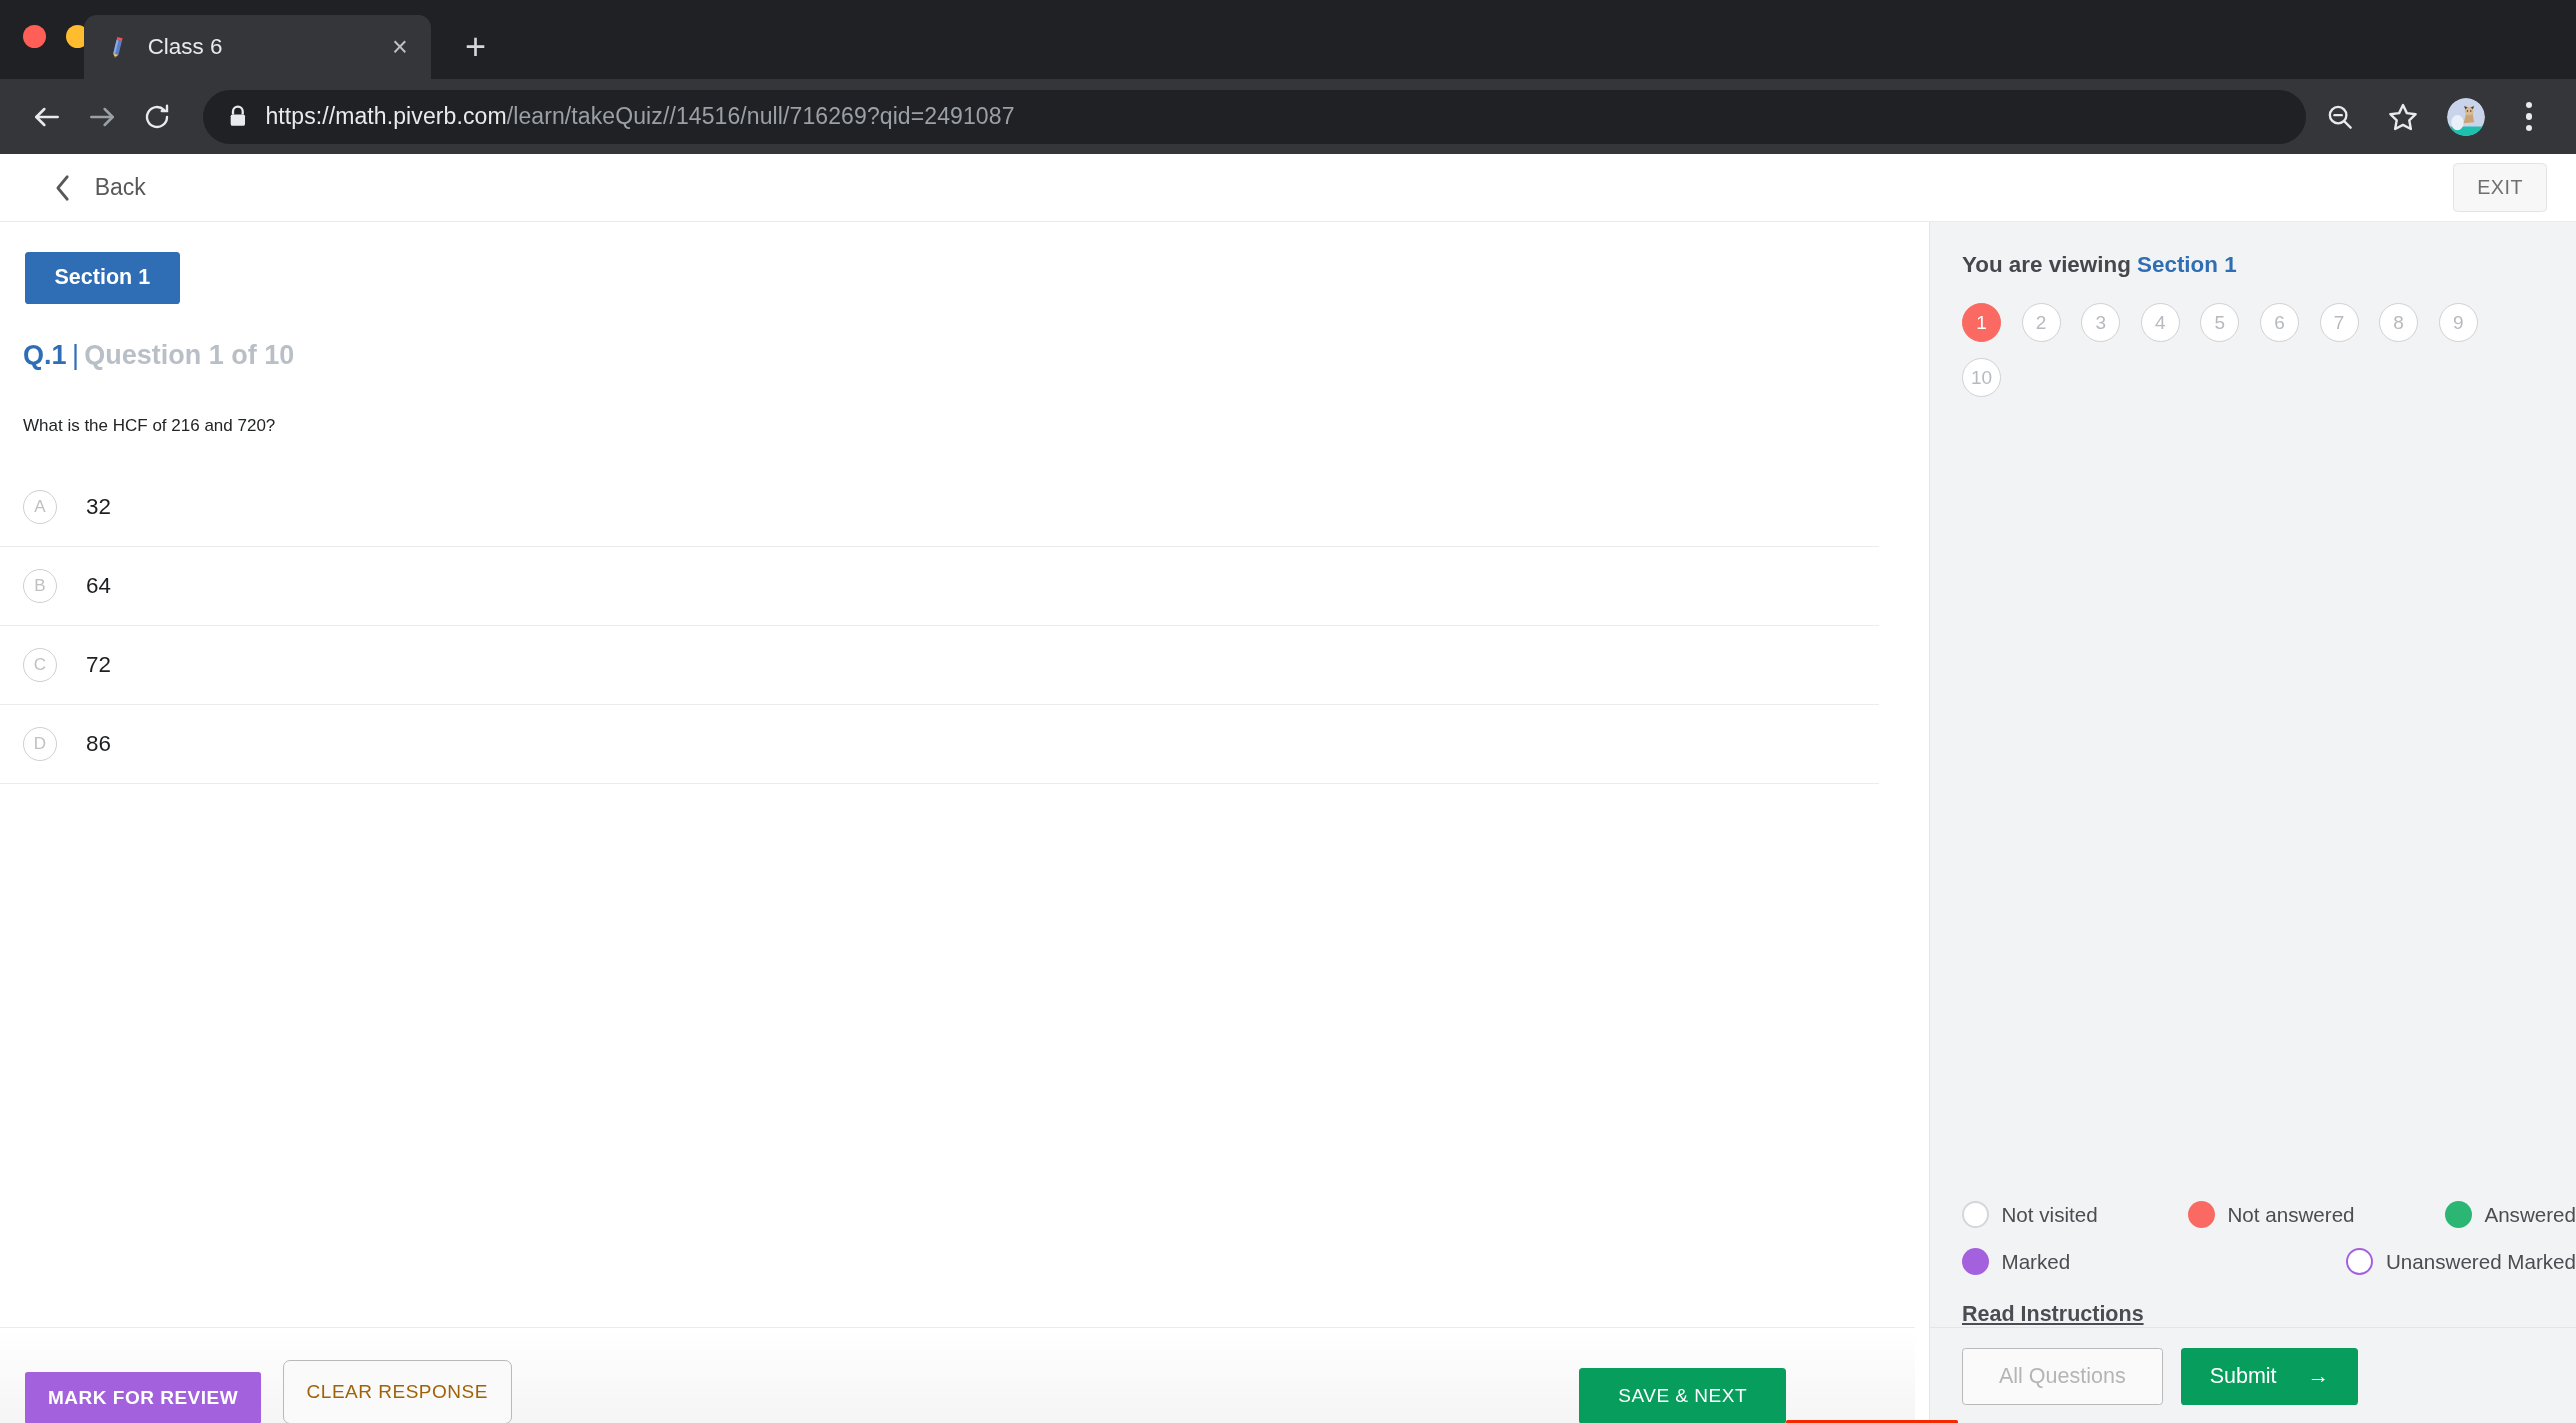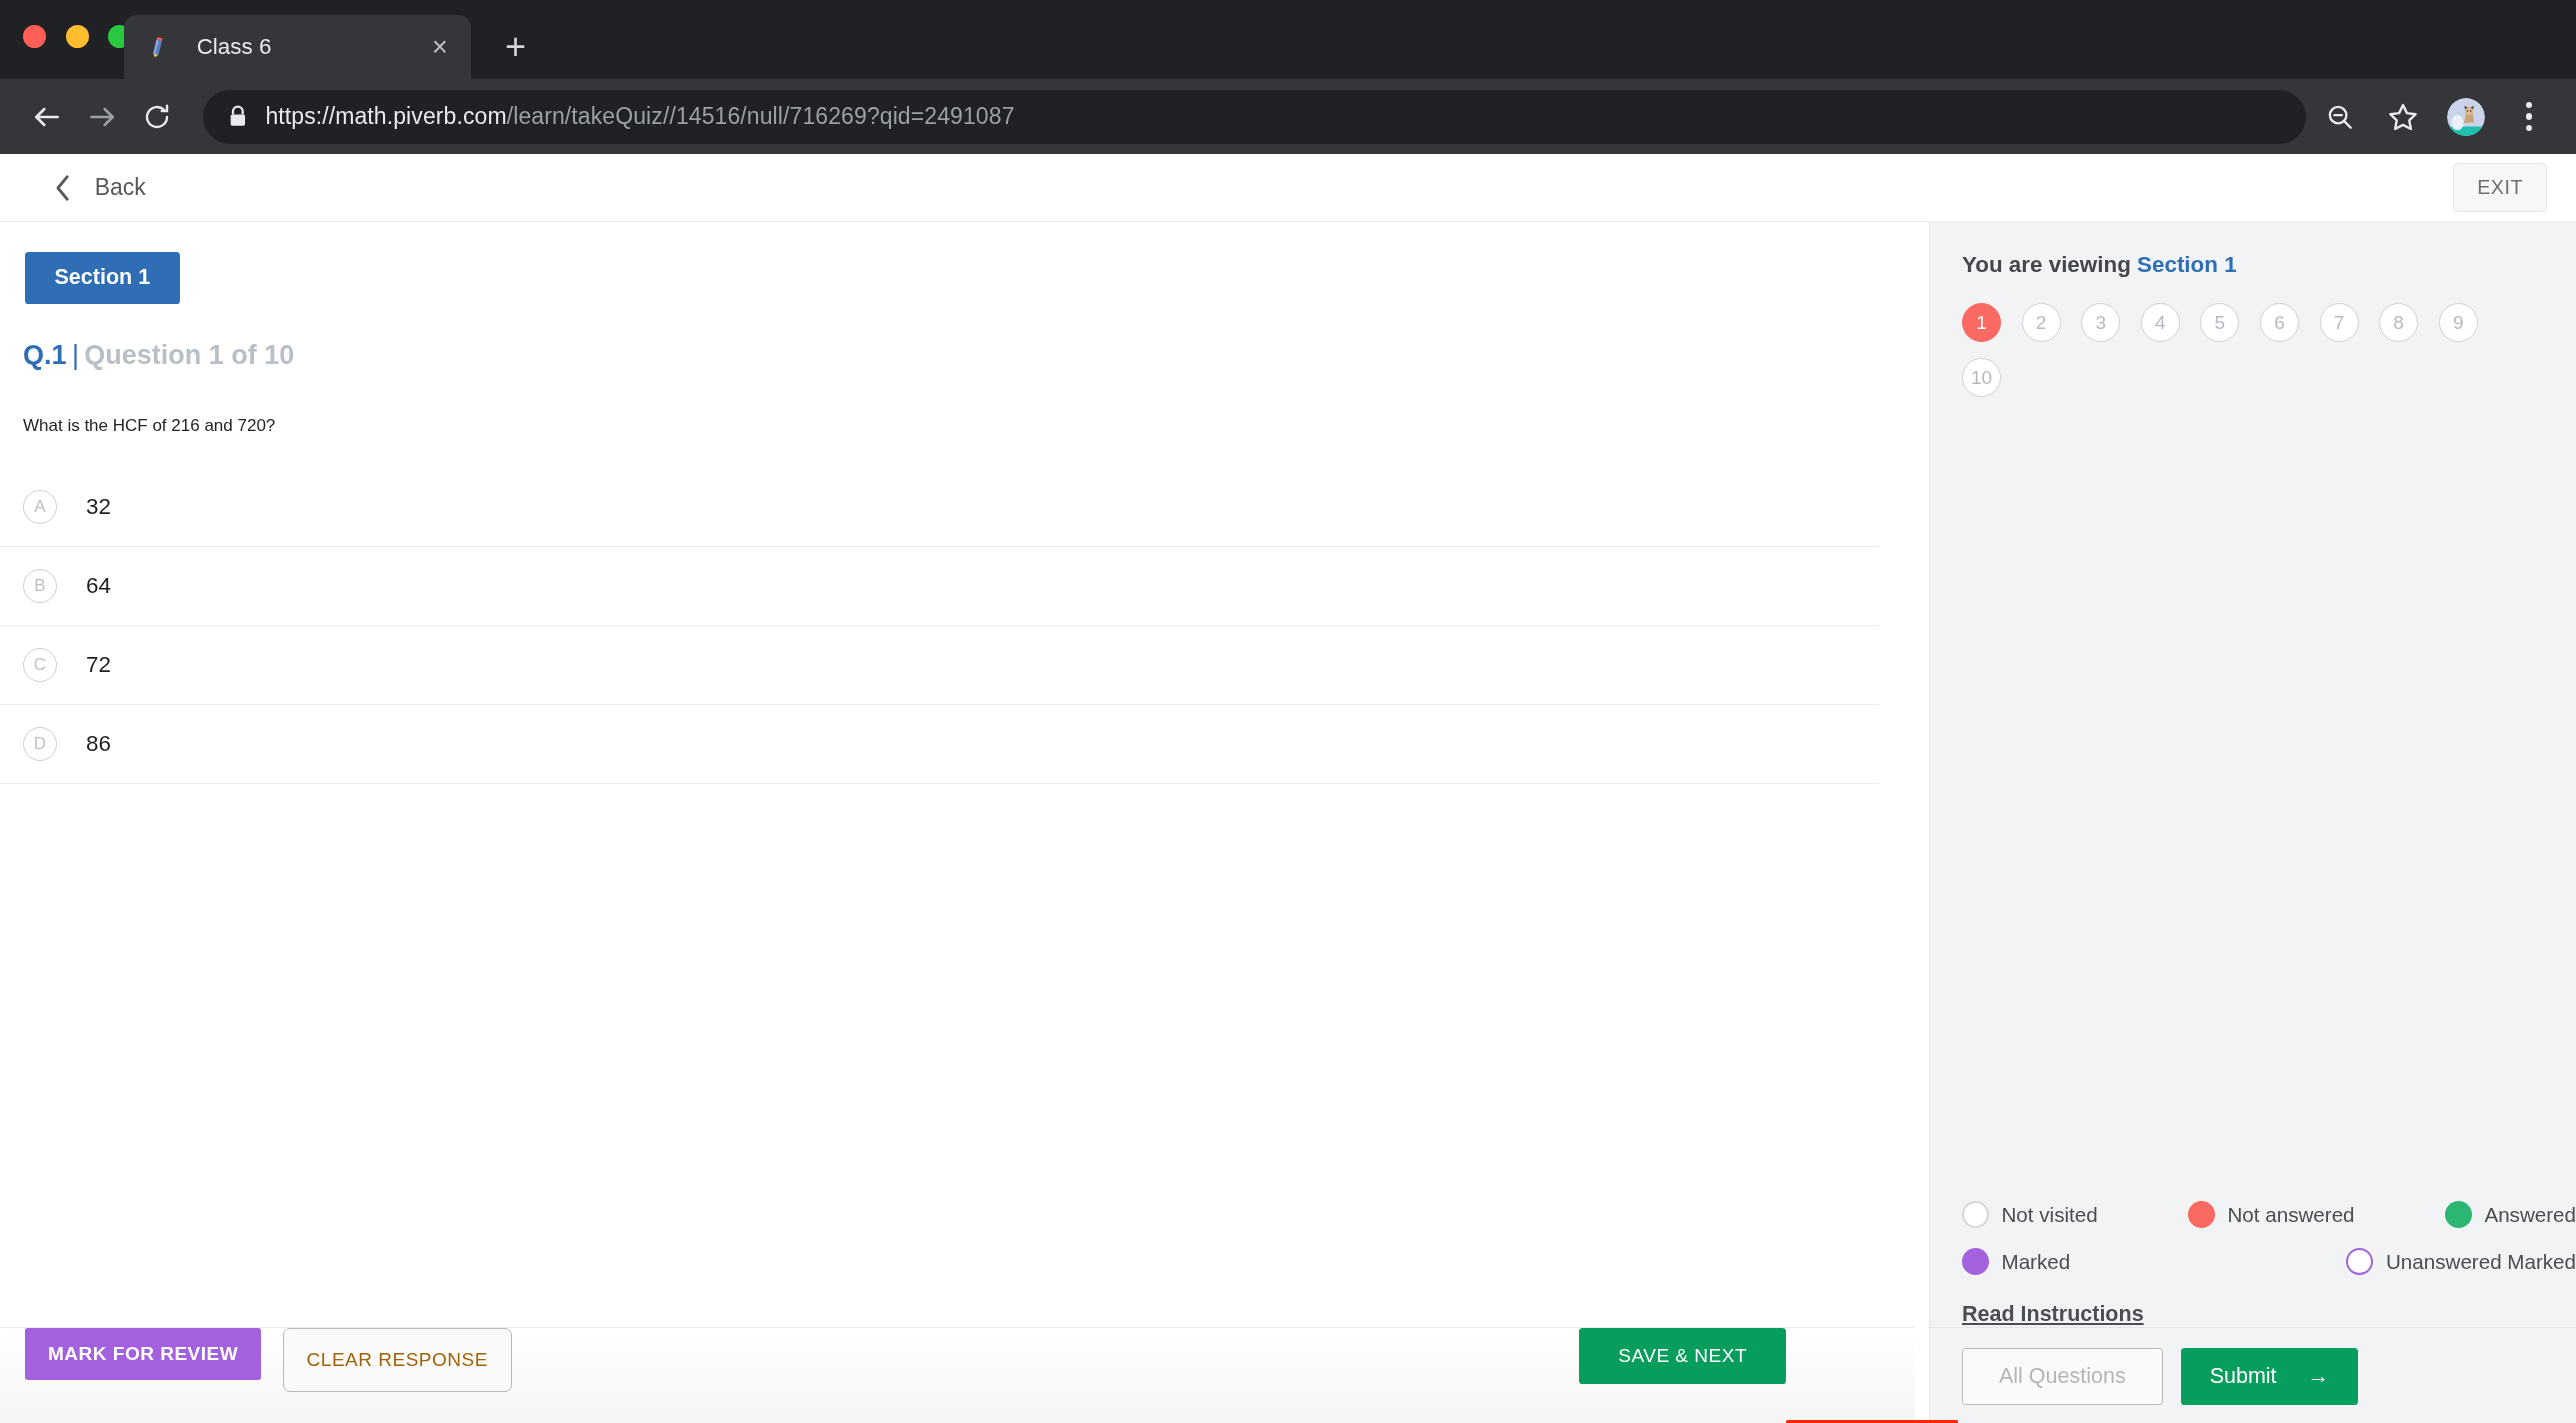--- a/index.html
+++ b/index.html
@@ -26,29 +26,29 @@
   .traffic {
     display: flex; gap: 19.7px; align-items: center;
     position: absolute; left: 23px; top: 25px;
   }
   .dot { width: 23px; height: 23px; border-radius: 50%; }
   .dot.red { background: #ff5f57; }
   .dot.yellow { background: #febc2e; }
   .dot.green { background: #28c840; }
 
   .tab {
-    margin-left: 108px;
+    margin-left: 68px;
     width: 347px;
     height: 64px;
     background: #35363a;
     border-radius: 12.5px 12.5px 0 0;
     display: flex;
     align-items: center;
     padding: 0 16px 0 19.7px;
-    gap: 26px;
+    gap: 17px;
     position: relative;
   }
   .favicon { width: 27px; height: 27px; display: block; }
   .tab-title {
     color: #e8eaed; font-size: 22.4px; flex: 1;
     white-space: nowrap; overflow: hidden; text-overflow: ellipsis;
   }
   .tab-close {
     width: 30px; height: 30px; display: flex;
     align-items: center; justify-content: center;
@@ -197,21 +197,21 @@
     display: flex; align-items: center; justify-content: center;
     flex: 0 0 auto;
   }
   .optlabel { font-size: 22.4px; color: #1d1f21; }
 
   .main-footer {
     height: 97px;
     border-top: 0.9px solid #ececec;
     background: linear-gradient(to bottom, #ffffff 0%, #f5f5f5 100%);
     display: flex;
-    align-items: flex-start;
+    align-items: flex-end;
     padding: 0 25px;
     gap: 21.5px;
     flex: 0 0 auto;
   }
   .btn-mark {
     background: #a461dd;
     color: #ffffff;
     font-size: 19px;
     font-weight: bold;
     letter-spacing: 0.5px;

